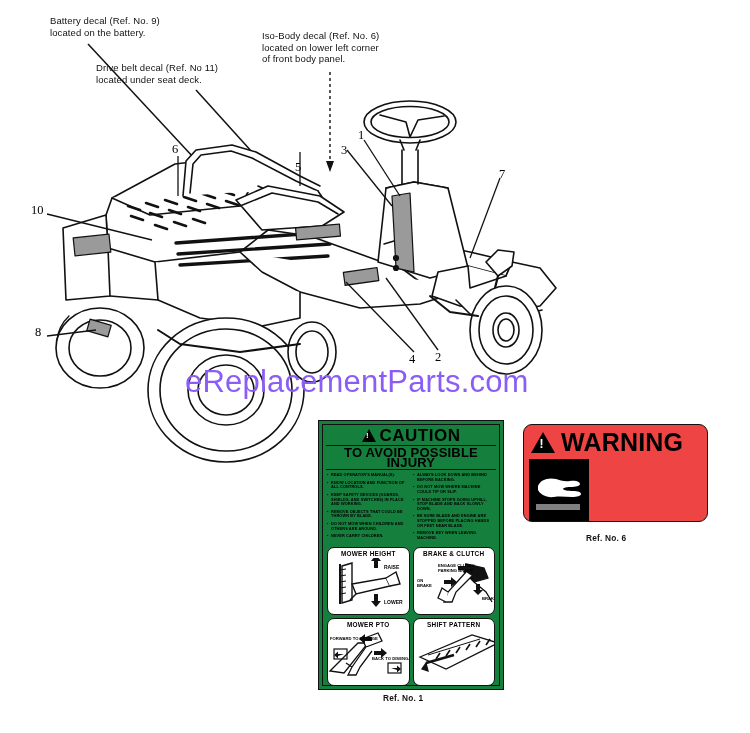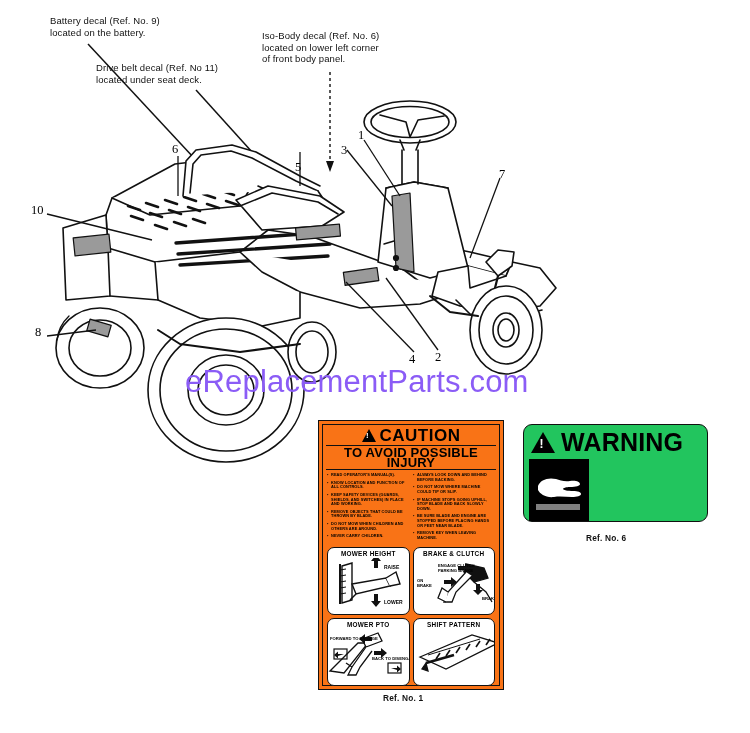--- a/index.html
+++ b/index.html
@@ -28,21 +28,21 @@
   .watermark{
     position:absolute;left:185px;top:352px;width:400px;
     font-size:31px;letter-spacing:.2px;color:#8b5cf6;
     font-family:"Liberation Sans", sans-serif;
     user-select:none;white-space:nowrap;margin-top:12px;
   }
 
   
   .caution{
     position:absolute;left:318px;top:420px;width:186px;height:270px;
-    background:#f97316;border:1.6px solid #111;box-sizing:border-box;
+    background:#15803d;border:1.6px solid #111;box-sizing:border-box;
     padding:3px;
   }
   .caution-inner{border:1px solid #111;height:100%;box-sizing:border-box;padding:2px 3px;}
   .cau-head{
     display:flex;align-items:center;justify-content:center;gap:4px;
     border-bottom:1.4px solid #111;padding-bottom:1px;
   }
   .cau-head .word{font-size:17px;font-weight:700;letter-spacing:.5px;line-height:17px;}
   .tri{
     width:0;height:0;border-left:7.5px solid transparent;border-right:7.5px solid transparent;
@@ -74,21 +74,21 @@
     padding:2.5px 0 1px;line-height:7px;
   }
   .panel svg{display:block;}
   .reflabel{
     position:absolute;font-size:8.3px;font-weight:700;color:#111;letter-spacing:.2px;
   }
 
   
   .warning{
     position:absolute;left:523px;top:424px;width:185px;height:98px;
-    background:#22c55e;border:1.5px solid #111;border-radius:9px;box-sizing:border-box;
+    background:#ef4444;border:1.5px solid #111;border-radius:9px;box-sizing:border-box;
     padding:4px 5px;
   }
   .warn-head{display:flex;align-items:center;gap:6px;padding:1px 2px 2px;}
   .warn-tri{
     width:0;height:0;border-left:12px solid transparent;border-right:12px solid transparent;
     border-bottom:21px solid #000;position:relative;
   }
   .warn-tri:after{
     content:"!";position:absolute;left:-3.6px;top:6px;color:#fff;font-size:12px;
     font-weight:700;line-height:12px;

